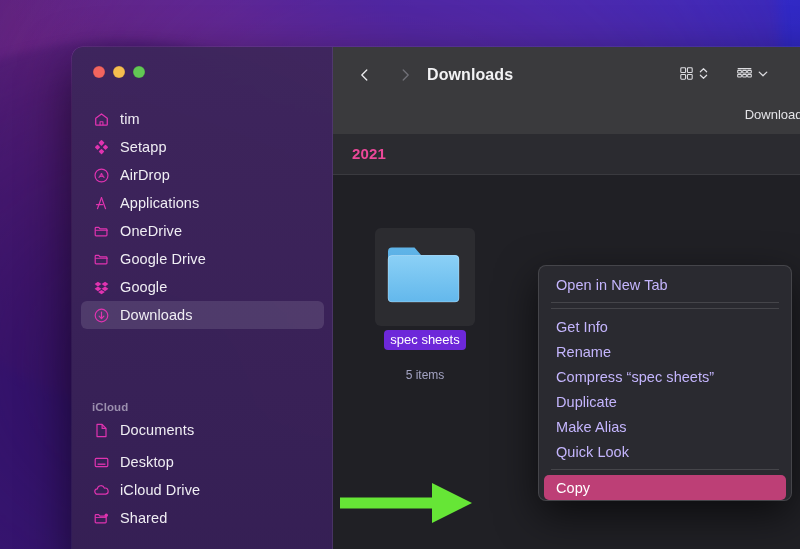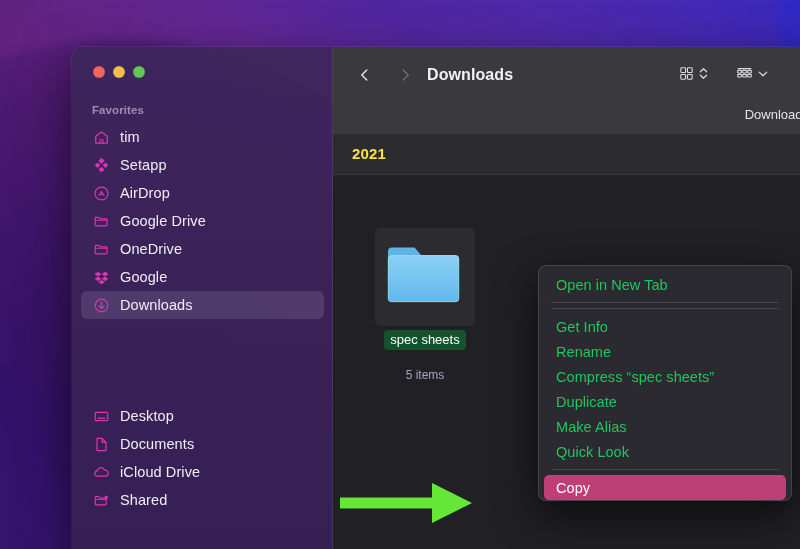--- a/index.html
+++ b/index.html
@@ -200,21 +200,21 @@
     width: 499px; height: 41px;
     background: #2b2b30;
     border-bottom: 0.5px solid rgba(255,255,255,0.075);
     box-sizing: border-box;
   }
   #group-header span {
     position: absolute;
     left: 19px; top: 11px;
     font-size: 15px;
     font-weight: 700;
-    color: #fde047;
+    color: #ec4899;
     letter-spacing: 0.15px;
   }
 
   #icon-grid {
     position: absolute;
     left: 0; top: 128px;
     width: 499px;
     height: 392px;
     background: #202025;
   }
@@ -264,21 +264,21 @@
     box-sizing: border-box;
   }
   .mi {
     height: 25px;
     display: flex;
     align-items: center;
     margin: 0 5px;
     padding: 0 12px;
     border-radius: 5px;
     font-size: 14.5px;
-    color: #22c55e;
+    color: #c4b5fd;
     letter-spacing: 0.05px;
     box-sizing: border-box;
     white-space: nowrap;
   }
   .mi.highlight {
     background: #bd3f76;
     color: #ffffff;
   }
   .mi-sep {
     height: 0;
@@ -307,21 +307,20 @@
   <div id="finder-window">
 
     <div id="sidebar">
       <div id="traffic-lights">
         <div class="tl red" style="background: rgb(242, 100, 95);"></div>
         <div class="tl yellow" style="background: rgb(245, 189, 79);"></div>
         <div class="tl green" style="background: rgb(98, 199, 85);"></div>
       </div>
 
       <div class="sb-section" style="top:54px;">
-        <div class="sb-header">Favorites</div>
 
         <div class="sb-item" style="margin-top:4px;">
           <span class="sb-icon" style="color: rgb(224, 51, 176);">
             <svg width="17" height="17" viewBox="0 0 20 20" fill="none" stroke="currentColor" stroke-width="1.5" stroke-linejoin="round">
               <path d="M3.2 8.6 10 3.4l6.8 5.2v7.2a.9.9 0 0 1-.9.9H4.1a.9.9 0 0 1-.9-.9z"></path>
               <path d="M8.3 16.8v-4.1h3.4v4.1" stroke-width="1.3"></path>
             </svg>
           </span>
           <span class="sb-label">tim</span>
         </div>
@@ -343,39 +342,49 @@
             <svg width="17" height="17" viewBox="0 0 20 20" fill="none" stroke="currentColor" stroke-width="1.4">
               <circle cx="10" cy="10" r="7.6"></circle>
               <path d="M6.6 12.4a4.3 4.3 0 0 1 6.8 0" stroke-width="1.3"></path>
               <path d="M7.9 10.1a2.6 2.6 0 0 1 4.2 0" stroke-width="1.3"></path>
               <circle cx="10" cy="8.1" r="1.1" fill="currentColor" stroke="none"></circle>
             </svg>
           </span>
           <span class="sb-label">AirDrop</span>
         </div>
 
+        <div class="sb-item">
+          <span class="sb-icon" style="color: rgb(224, 51, 176);">
+            <svg width="17" height="17" viewBox="0 0 20 20" fill="none" stroke="currentColor" stroke-width="1.5" stroke-linecap="round">
+              <path d="M10 3.1 14.7 16"></path>
+              <path d="M10 3.1 5.3 16"></path>
+              <path d="M4.1 11.3h7.3"></path>
+            </svg>
+          </span>
+          <span class="sb-label">Applications</span>
+        </div>
 
         <div class="sb-item">
           <span class="sb-icon" style="color: rgb(224, 51, 176);">
             <svg width="17" height="17" viewBox="0 0 20 20" fill="none" stroke="currentColor" stroke-width="1.4" stroke-linejoin="round">
               <path d="M2.6 6.2a1 1 0 0 1 1-1h3.1l1.5 1.6h7.2a1 1 0 0 1 1 1v6.3a1 1 0 0 1-1 1H3.6a1 1 0 0 1-1-1z"></path>
               <path d="M2.6 8.6h14.8" stroke-width="1.1"></path>
             </svg>
           </span>
-          <span class="sb-label">Google Drive</span>
+          <span class="sb-label">OneDrive</span>
         </div>
 
         <div class="sb-item">
           <span class="sb-icon" style="color: rgb(224, 51, 176);">
             <svg width="17" height="17" viewBox="0 0 20 20" fill="none" stroke="currentColor" stroke-width="1.4" stroke-linejoin="round">
               <path d="M2.6 6.2a1 1 0 0 1 1-1h3.1l1.5 1.6h7.2a1 1 0 0 1 1 1v6.3a1 1 0 0 1-1 1H3.6a1 1 0 0 1-1-1z"></path>
               <path d="M2.6 8.6h14.8" stroke-width="1.1"></path>
             </svg>
           </span>
-          <span class="sb-label">OneDrive</span>
+          <span class="sb-label">Google Drive</span>
         </div>
 
         <div class="sb-item">
           <span class="sb-icon" style="color: rgb(224, 51, 176);">
             <svg width="17" height="17" viewBox="0 0 20 20" fill="currentColor">
               <path d="M5.8 3.2 1.9 6.0l3.9 2.8L9.9 6.0z"></path>
               <path d="M14.2 3.2 10.1 6.0l4.1 2.8L18.1 6.0z"></path>
               <path d="M1.9 11.6l3.9 2.8 4.1-2.8-4.1-2.8z"></path>
               <path d="M14.2 8.8l-4.1 2.8 4.1 2.8 3.9-2.8z"></path>
               <path d="M6.0 15.3l4.0 2.6 4.0-2.6-4.0-2.5z"></path>
@@ -390,39 +399,40 @@
               <circle cx="10" cy="10" r="7.4"></circle>
               <path d="M10 5.9v7.6"></path>
               <path d="M7.2 10.8 10 13.6l2.8-2.8"></path>
             </svg>
           </span>
           <span class="sb-label">Downloads</span>
         </div>
       </div>
 
       <div class="sb-section" style="top:351px;">
+        <div class="sb-header">iCloud</div>
+
+        <div class="sb-item">
+          <span class="sb-icon" style="color: rgb(224, 51, 176);">
+            <svg width="17" height="17" viewBox="0 0 20 20" fill="none" stroke="currentColor" stroke-width="1.4" stroke-linejoin="round">
+              <path d="M4.7 2.9h6.0l4.6 4.6v9.6H4.7z"></path>
+              <path d="M10.7 2.9v4.6h4.6"></path>
+            </svg>
+          </span>
+          <span class="sb-label">Documents</span>
+        </div>
 
         <div class="sb-item" style="margin-top:4px;">
           <span class="sb-icon" style="color: rgb(224, 51, 176);">
             <svg width="17" height="17" viewBox="0 0 20 20" fill="none" stroke="currentColor" stroke-width="1.4" stroke-linejoin="round">
               <rect x="2.6" y="5.2" width="14.8" height="9.6" rx="1.2"></rect>
               <path d="M5.4 12.0h9.2" stroke-width="1.6"></path>
             </svg>
           </span>
           <span class="sb-label">Desktop</span>
-        </div>
-
-        <div class="sb-item">
-          <span class="sb-icon" style="color: rgb(224, 51, 176);">
-            <svg width="17" height="17" viewBox="0 0 20 20" fill="none" stroke="currentColor" stroke-width="1.4" stroke-linejoin="round">
-              <path d="M4.7 2.9h6.0l4.6 4.6v9.6H4.7z"></path>
-              <path d="M10.7 2.9v4.6h4.6"></path>
-            </svg>
-          </span>
-          <span class="sb-label">Documents</span>
         </div>
 
         <div class="sb-item">
           <span class="sb-icon" style="color: rgb(224, 51, 176);">
             <svg width="17" height="17" viewBox="0 0 20 20" fill="none" stroke="currentColor" stroke-width="1.4" stroke-linejoin="round">
               <path d="M5.3 14.3a3.1 3.1 0 0 1-.2-6.2 4.3 4.3 0 0 1 8.3-.9 2.9 2.9 0 0 1 1.5 7.1z"></path>
             </svg>
           </span>
           <span class="sb-label">iCloud Drive</span>
         </div>
@@ -536,21 +546,21 @@
                     <stop offset="0" stop-color="#8bd0f6"></stop>
                     <stop offset="1" stop-color="#63b8ec"></stop>
                   </linearGradient>
                 </defs>
                 <path d="M3 9.5a4 4 0 0 1 4-4h22.5l6.5 7.5h34a4 4 0 0 1 4 4v39a4 4 0 0 1-4 4H7a4 4 0 0 1-4-4z" fill="url(#fback)"></path>
                 <path d="M3 17.5a4 4 0 0 1 4-4h63a4 4 0 0 1 4 4v38.5a4 4 0 0 1-4 4H7a4 4 0 0 1-4-4z" fill="url(#ffront)"></path>
                 <path d="M3 17.5a4 4 0 0 1 4-4h63a4 4 0 0 1 4 4v38.5a4 4 0 0 1-4 4H7a4 4 0 0 1-4-4z" fill="none" stroke="rgba(255,255,255,0.32)" stroke-width="0.9"></path>
               </svg>
             </span>
           </div>
-          <div id="file-name" style="background: #14532d;">spec sheets</div>
+          <div id="file-name" style="background: #6d28d9;">spec sheets</div>
           <div id="file-count">5 items</div>
         </div>
       </div>
     </div>
 
     <div id="ctx-menu">
         <div class="mi">
           <span>Open in New Tab</span>
         </div>
         <div class="mi-sep"></div>

